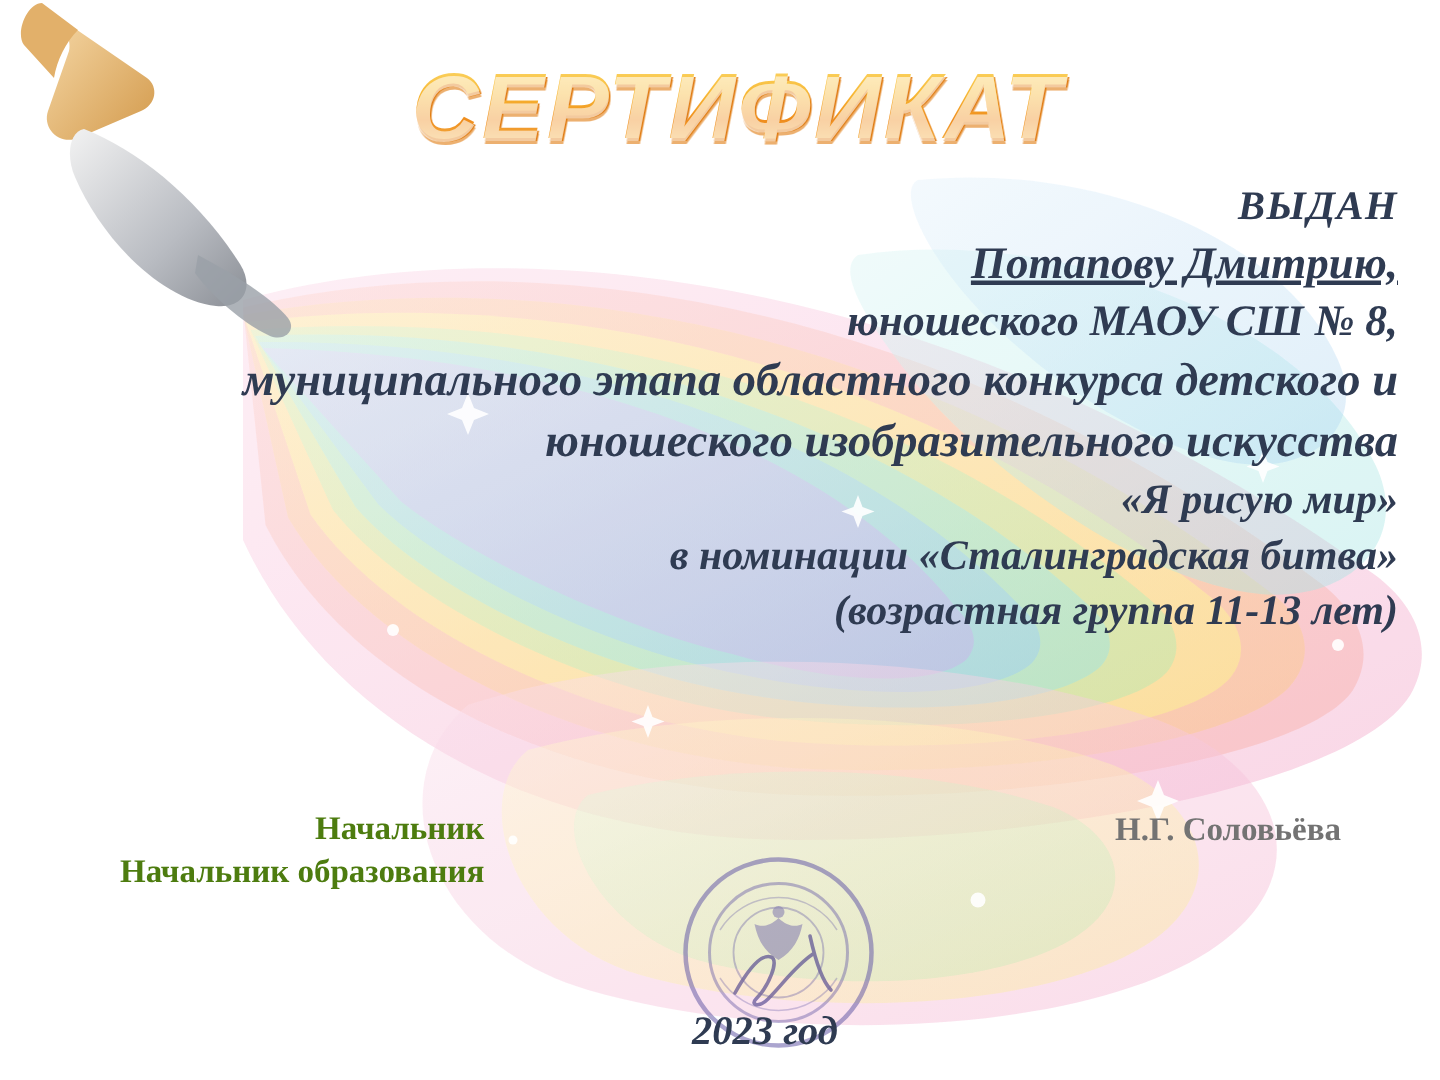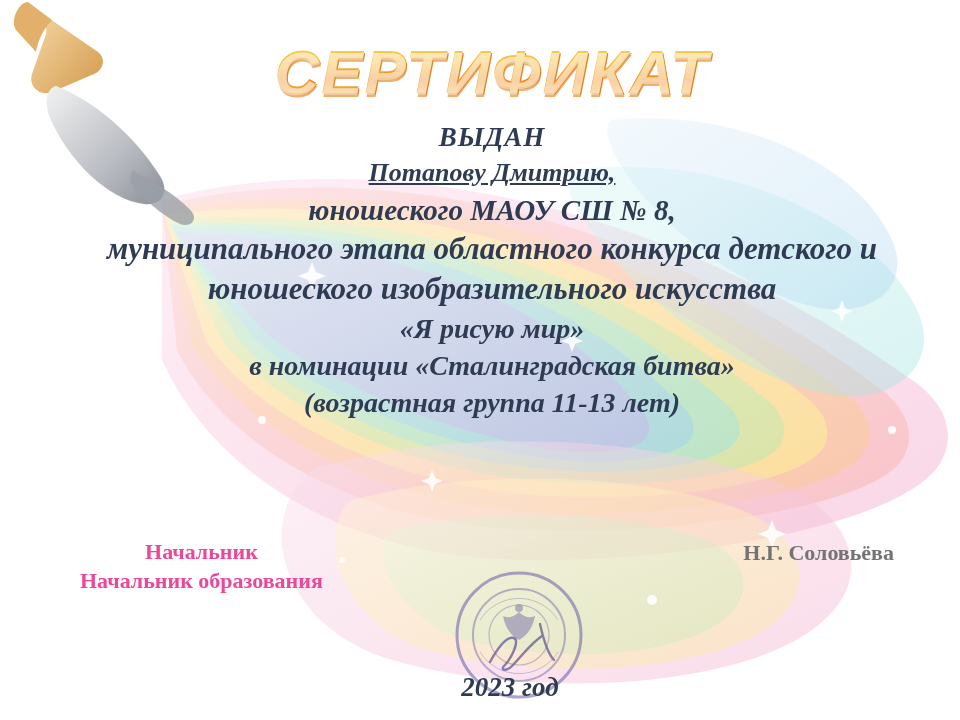--- a/index.html
+++ b/index.html
@@ -70,38 +70,38 @@
     z-index: 1;
   }
   .title { z-index: 2; }
 
   
   .body-block {
     position: absolute;
     top: 122px;
     left: 40px;
     width: 880px;
-    text-align: center;
+    text-align: right;
     z-index: 3;
     color: #2f3b52;
     font-family: "Liberation Serif", serif;
     font-style: italic;
   }
   .line {
     line-height: 1.18;
     margin: 0 0 4px 0;
     white-space: nowrap;
   }
   .l-vydan {
     font-size: 27px;
     font-weight: bold;
     letter-spacing: 1px;
   }
   .l-name {
-    font-size: 26px;
+    font-size: 30px;
     font-weight: bold;
     text-decoration: underline;
   }
   .l-school {
     font-size: 29px;
     font-weight: bold;
   }
   .l-role {
     font-size: 30px;
     font-weight: bold;
@@ -126,23 +126,23 @@
 
   
   .sign-left {
     position: absolute;
     left: 68px;
     top: 538px;
     z-index: 3;
     font-family: "Liberation Serif", serif;
     font-weight: bold;
     font-size: 22px;
-    color: #ec4899;
+    color: #4d7c0f;
     line-height: 1.3;
-    text-align: center;
+    text-align: right;
   }
   .sign-right {
     position: absolute;
     right: 78px;
     top: 540px;
     z-index: 3;
     font-family: "Liberation Serif", serif;
     font-weight: bold;
     font-size: 22px;
     color: #737373;

